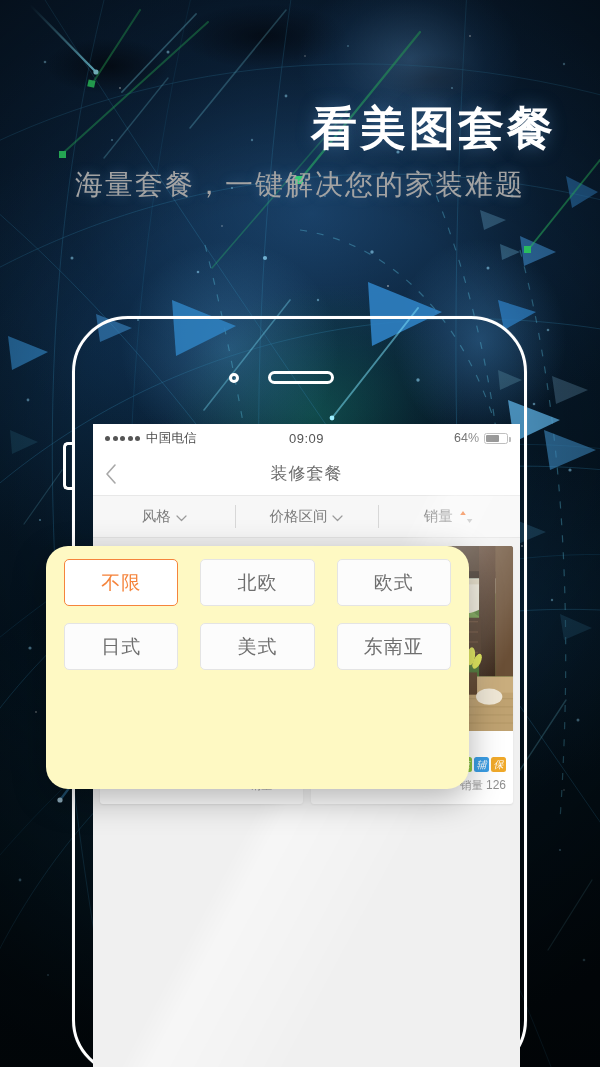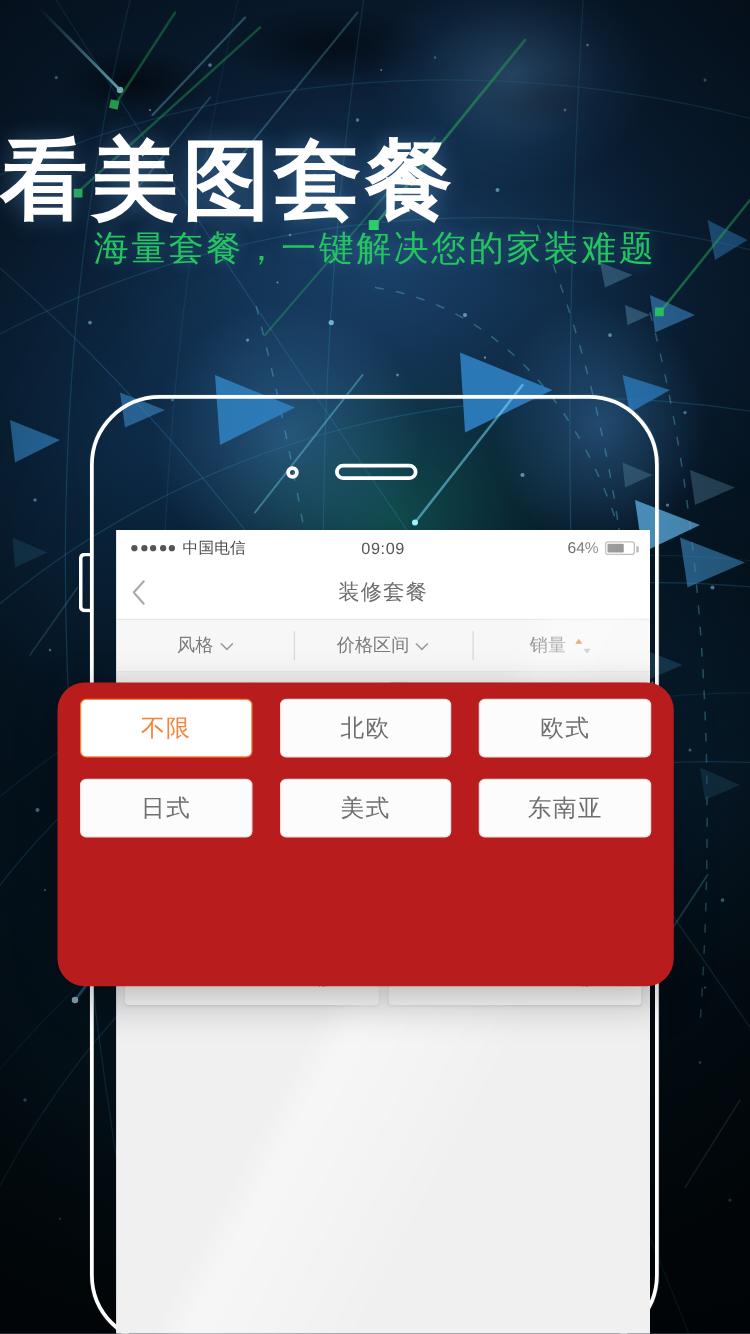--- a/index.html
+++ b/index.html
@@ -198,22 +198,22 @@
     width: 427px; height: 643px;
     pointer-events: none;
     background: linear-gradient(118deg, rgba(255,255,255,0) 48%, rgba(255,255,255,0.42) 52%, rgba(255,255,255,0.12) 66%, rgba(255,255,255,0) 70%);
     mix-blend-mode: screen;
   }
 
   
   .style-panel {
     position: absolute;
     left: 46px; top: 546px;
-    width: 493px; height: 243px;
-    background: #b91c1c;
+    width: 423px; height: 243px;
+    background: #fef9c3;
     border-radius: 22px;
     box-shadow: 0 10px 34px rgba(0,0,0,0.30);
     overflow: hidden;
     padding: 13px 18px 0 18px;
   }
   .style-grid {
     display: grid;
     grid-template-columns: repeat(3, 1fr);
     gap: 17px 22px;
   }
@@ -229,32 +229,32 @@
   }
   .style-chip.selected {
     border-color: #f5843c;
     color: #f5843c;
     background: #ffffff;
   }
 
   
   .headline {
     position: absolute; left: 0; top: 98px; width: 556px;
-    text-align: left;
-    font-size: 70px;
+    text-align: right;
+    font-size: 46px;
     font-weight: bold;
     color: #ffffff;
     letter-spacing: 3px;
     text-shadow: 0 0 18px rgba(120,190,255,0.35);
   }
   .subhead {
-    position: absolute; left: 0; top: 180px; width: 600px;
+    position: absolute; left: 0; top: 166px; width: 600px;
     text-align: center;
     font-size: 28px;
-    color: #22c55e;
+    color: #a3a3a3;
     letter-spacing: 2px;
     font-weight: 300;
     text-shadow: 0 0 12px rgba(120,190,255,0.3);
   }
 </style>
 </head>
 <body>
 
 <div id="stage">
 

